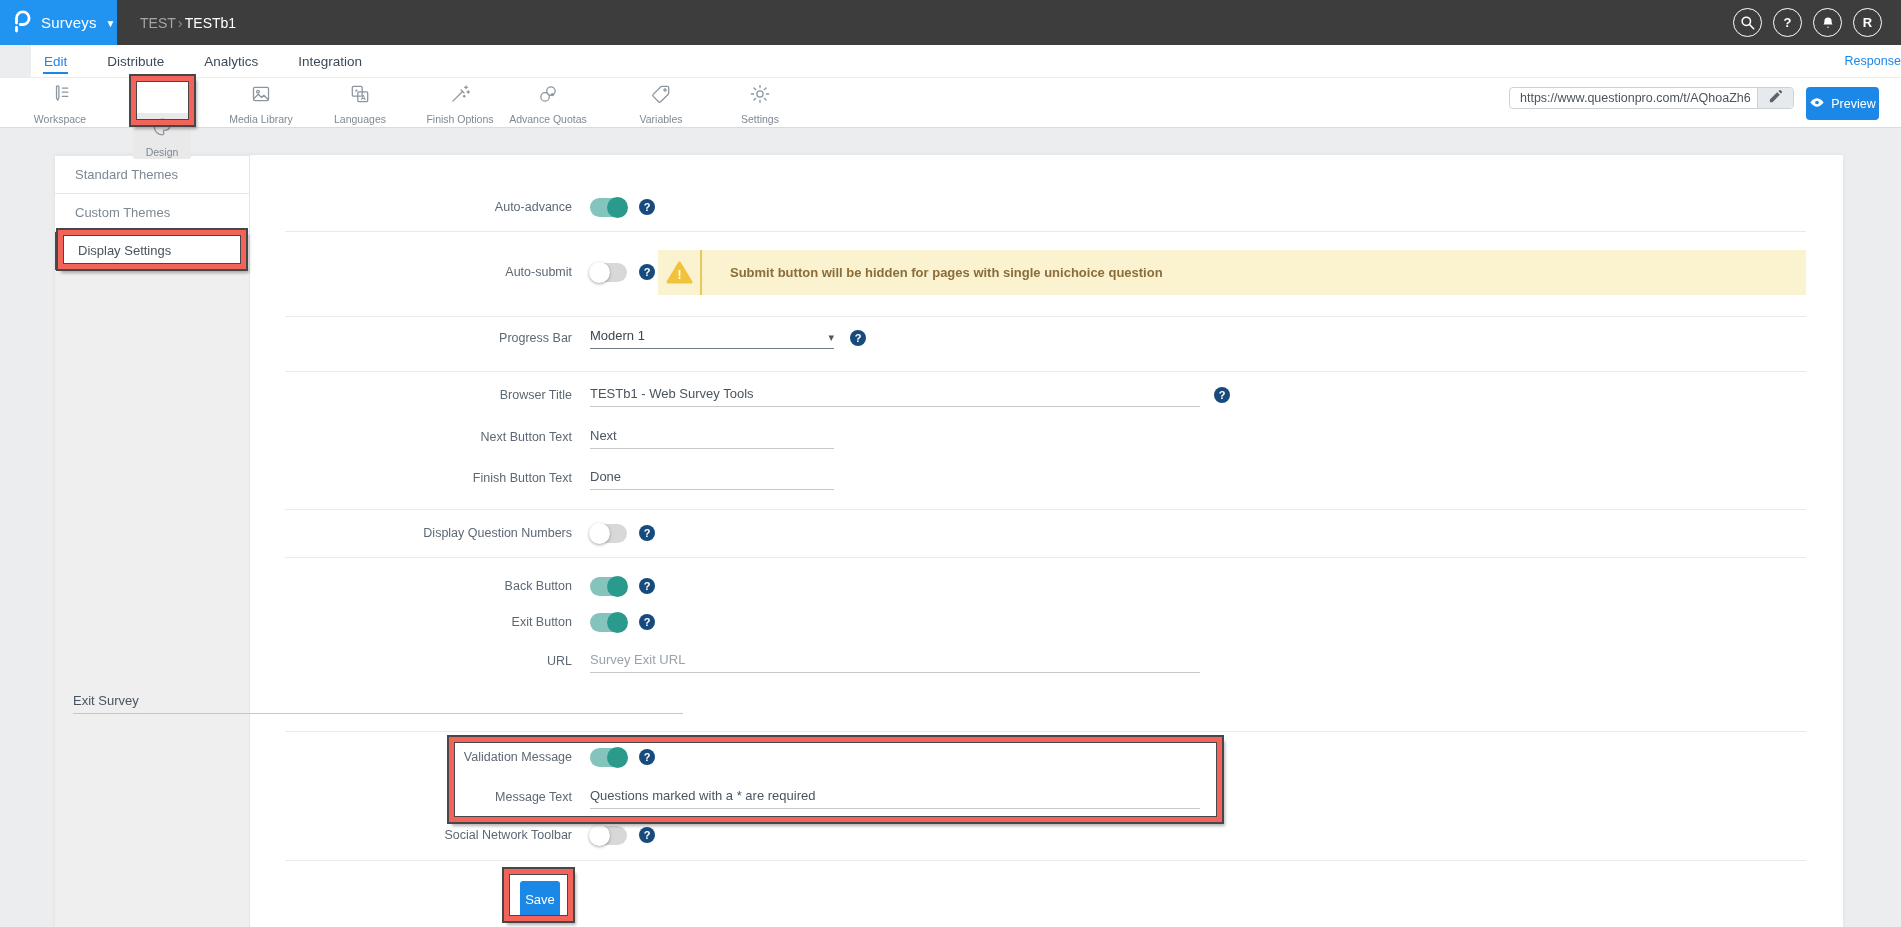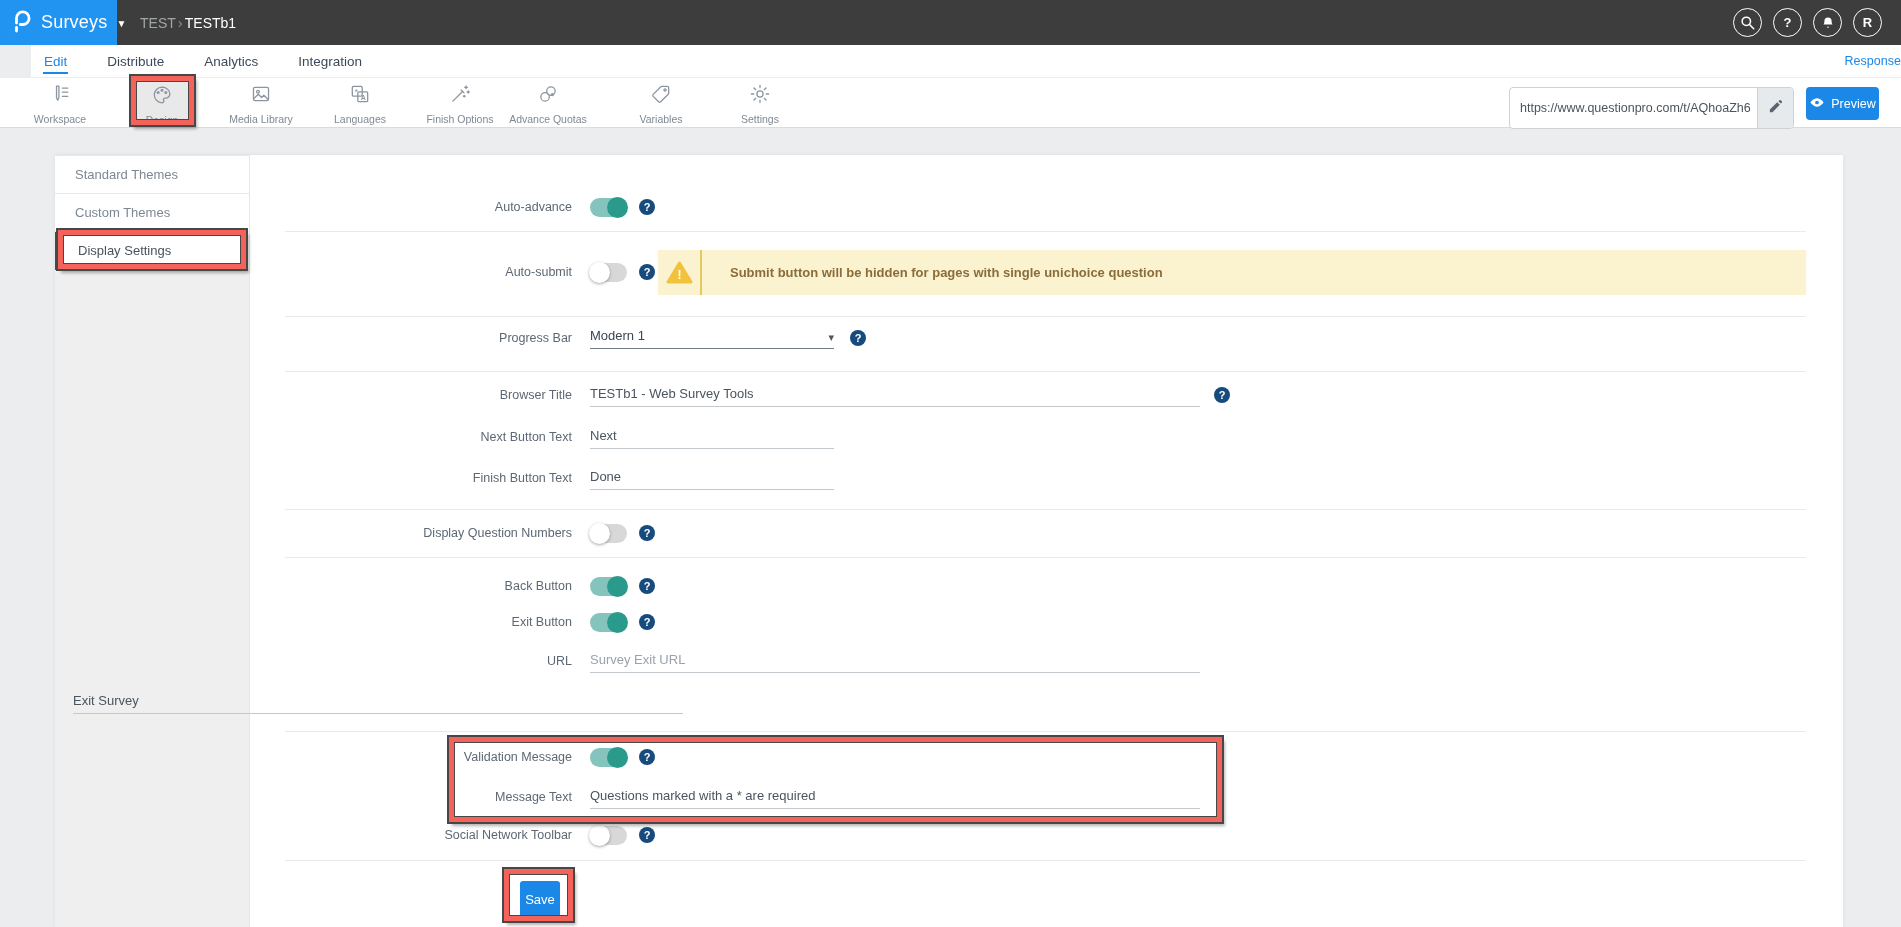--- a/index.html
+++ b/index.html
@@ -4,21 +4,21 @@
 <style>
   * { margin:0; padding:0; box-sizing:border-box; }
   html,body { width:1901px; height:927px; }
   body { font-family:"Liberation Sans","DejaVu Sans",sans-serif; background:#ebedee; overflow:hidden; }
   .page { position:relative; width:1901px; height:927px; }
 
   
   .topbar { position:absolute; left:0; top:0; width:1901px; height:45px; background:#3d3d3d; z-index:10; }
   .logo-block { position:absolute; left:0; top:0; width:117px; height:45px; background:#2193f0; color:#fff;
     display:flex; align-items:center; padding-left:13px; gap:9px; cursor:pointer; }
-  .logo-block .app-label { font-size:18px; letter-spacing:.2px; }
+  .logo-block .app-label { font-size:15px; letter-spacing:.2px; }
   .logo-block .caret { font-size:10px; margin-top:1px; }
   .crumbs { position:absolute; left:140px; top:0; height:45px; display:flex; align-items:center; gap:2px; font-size:14px; }
   .crumb-parent { color:#a2a5a6; }
   .crumb-sep { color:#8b8d8e; font-size:15px; }
   .crumb-current { color:#ffffff; }
   .hicons { position:absolute; right:19px; top:8px; display:flex; gap:11px; }
   .hicn { width:29px; height:29px; border:1.6px solid #fff; border-radius:50%; color:#fff;
     display:flex; align-items:center; justify-content:center; font-size:13px; font-weight:bold; cursor:pointer; }
 
   
@@ -30,22 +30,22 @@
   .responses { position:absolute; right:11px; top:0; height:32px; display:flex; align-items:center;
     font-size:12.5px; color:#1b87e6; }
 
   
   .toolbar { position:absolute; left:0; top:77px; width:1901px; height:51px; background:#fff;
     border-top:1px solid #ececed; border-bottom:1px solid #d9dcde; z-index:8; }
   .titem { position:absolute; top:5px; width:90px; display:flex; flex-direction:column; align-items:center;
     gap:4px; cursor:pointer; }
   .titem .tlabel { font-size:10.5px; color:#7f8993; white-space:nowrap; }
   .titem svg { stroke:#8b95a0; fill:none; stroke-width:1.4; stroke-linecap:round; stroke-linejoin:round; }
-  .titem.active { background:#e9e9ea; border-radius:2px; }
-  .urlbox { position:absolute; left:1509px; top:9px; width:285px; height:42px; background:#fff;
+  .titem.active { background:#e9e9ea; border-radius:2px;margin-top:32px; }
+  .urlbox { position:absolute; left:1509px; top:9px; width:285px; height:22px; background:#fff;
     border:1px solid #cdd2d6; border-radius:4px; display:flex; align-items:center; overflow:hidden; }
   .url-text { flex:1; border:none; outline:none; padding:0 6px 0 10px; font-size:12.5px; color:#4a545e;
     font-family:inherit; white-space:nowrap; overflow:hidden; background:transparent; }
   .url-edit { width:36px; height:100%; background:#e7eaec; border-left:1px solid #cdd2d6;
     display:flex; align-items:center; justify-content:center; cursor:pointer; }
   .preview-btn { position:absolute; left:1806px; top:9px; width:73px; height:33px; background:#1b87e6;
     border:none; border-radius:4px; color:#fff; font-size:12.5px; font-family:inherit;
     display:flex; align-items:center; justify-content:center; gap:6px; cursor:pointer; }
 
   

